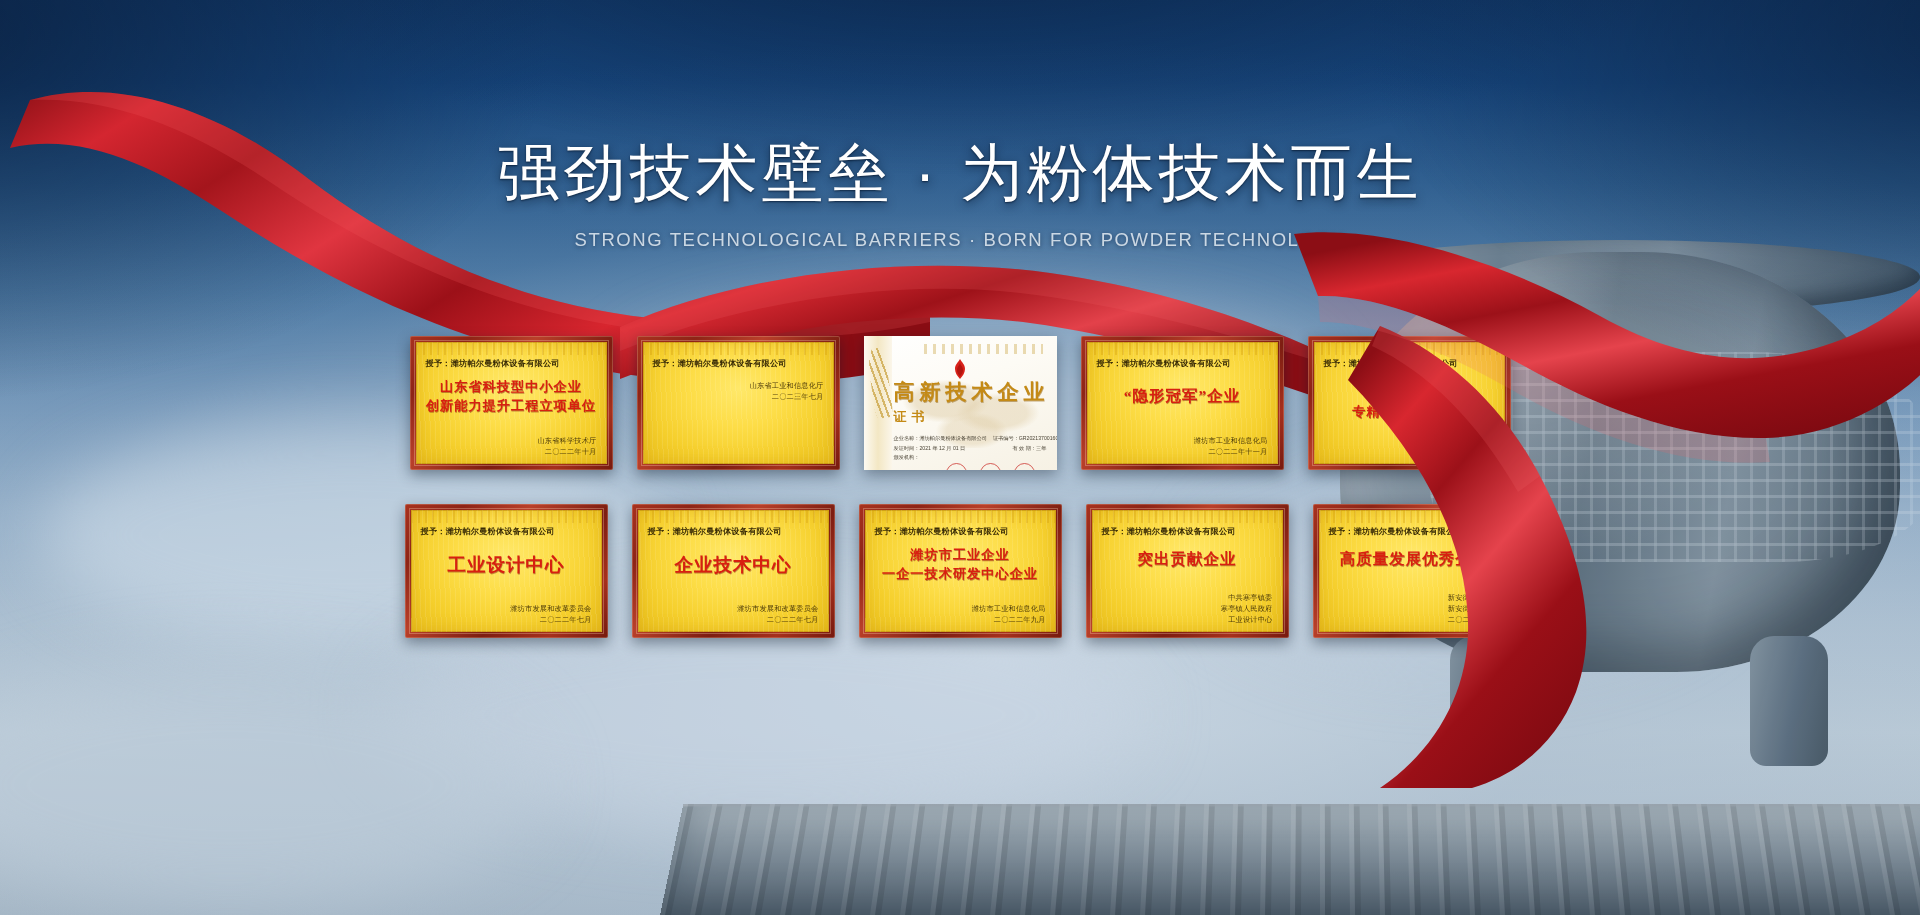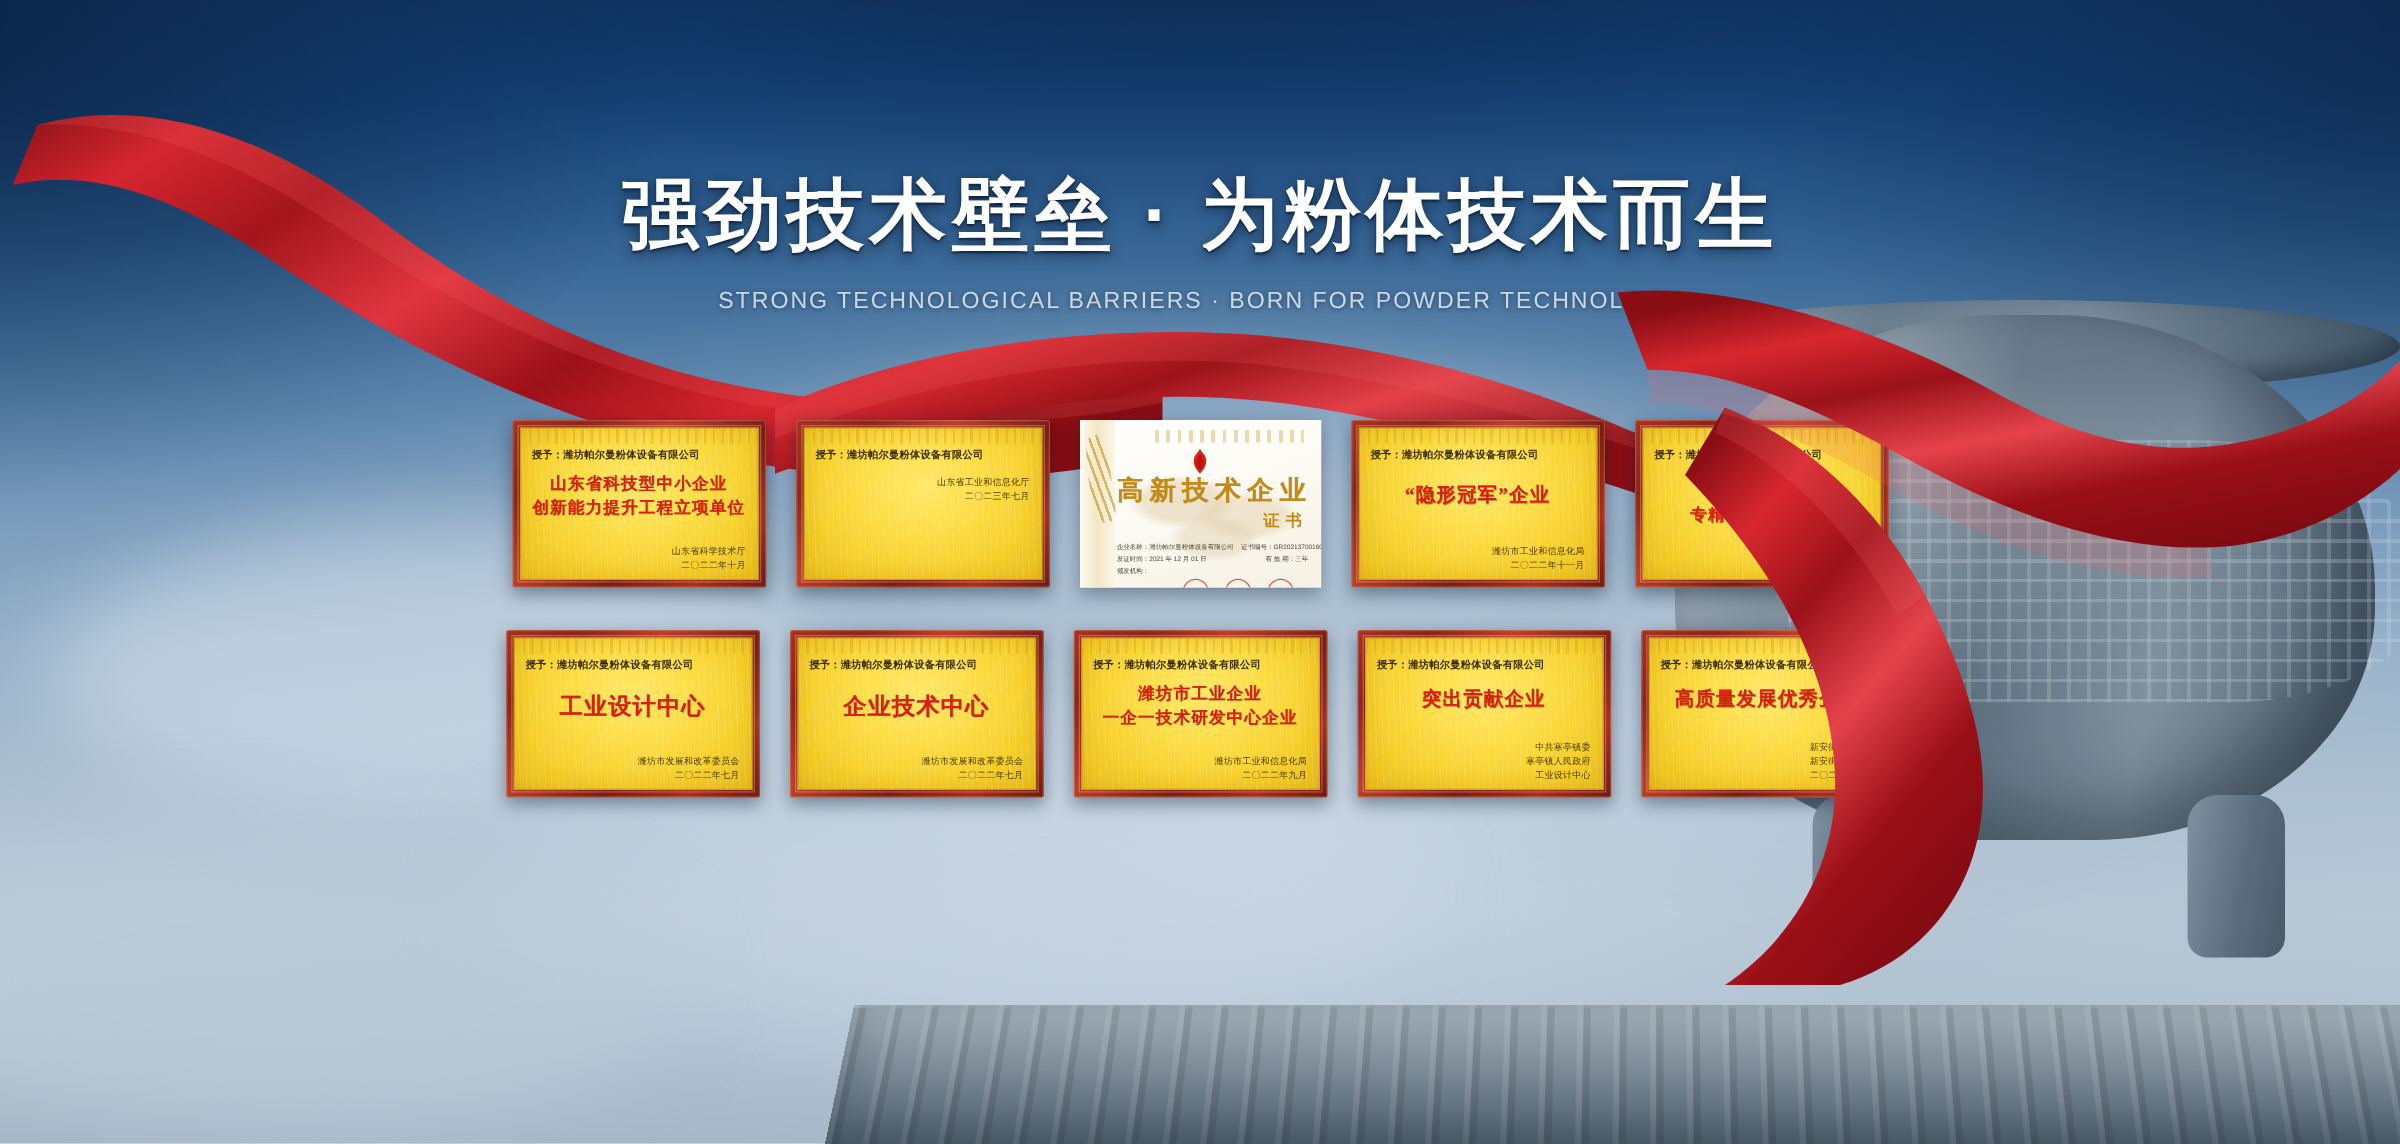--- a/index.html
+++ b/index.html
@@ -108,21 +108,21 @@
   
   .title-block {
     position: absolute; left: 0; top: 136px;
     width: 1920px;
     text-align: center;
     z-index: 6;
   }
   .main-title {
     font-family: "Liberation Sans", "DejaVu Sans", sans-serif;
     font-size: 62px;
-    font-weight: bold;
+    font-weight: normal;
     letter-spacing: 4px;
     color: #ffffff;
     line-height: 1.18;
     text-shadow:
       0 3px 10px rgba(8,26,50,0.62),
       0 1px 2px rgba(8,26,50,0.8);
   }
   .sub-title {
     margin-top: 20px;
     font-family: "Liberation Sans", "DejaVu Sans", sans-serif;
@@ -284,21 +284,21 @@
     font-family: "Liberation Serif", "DejaVu Serif", serif;
     font-size: 21px;
     font-weight: bold;
     letter-spacing: 5px;
     color: #c48a16;
     text-shadow: 0.5px 0.5px 0 rgba(140,92,8,0.5);
     white-space: nowrap;
   }
   .cert-subtitle {
     position: relative; z-index: 3;
-    text-align: right;
+    text-align: left;
     font-family: "Liberation Serif", "DejaVu Serif", serif;
     font-size: 13px;
     font-weight: bold;
     letter-spacing: 5px;
     color: #c48a16;
     margin-top: 2px;
   }
   .cert-fields {
     position: relative; z-index: 3;
     margin-top: 8px;

